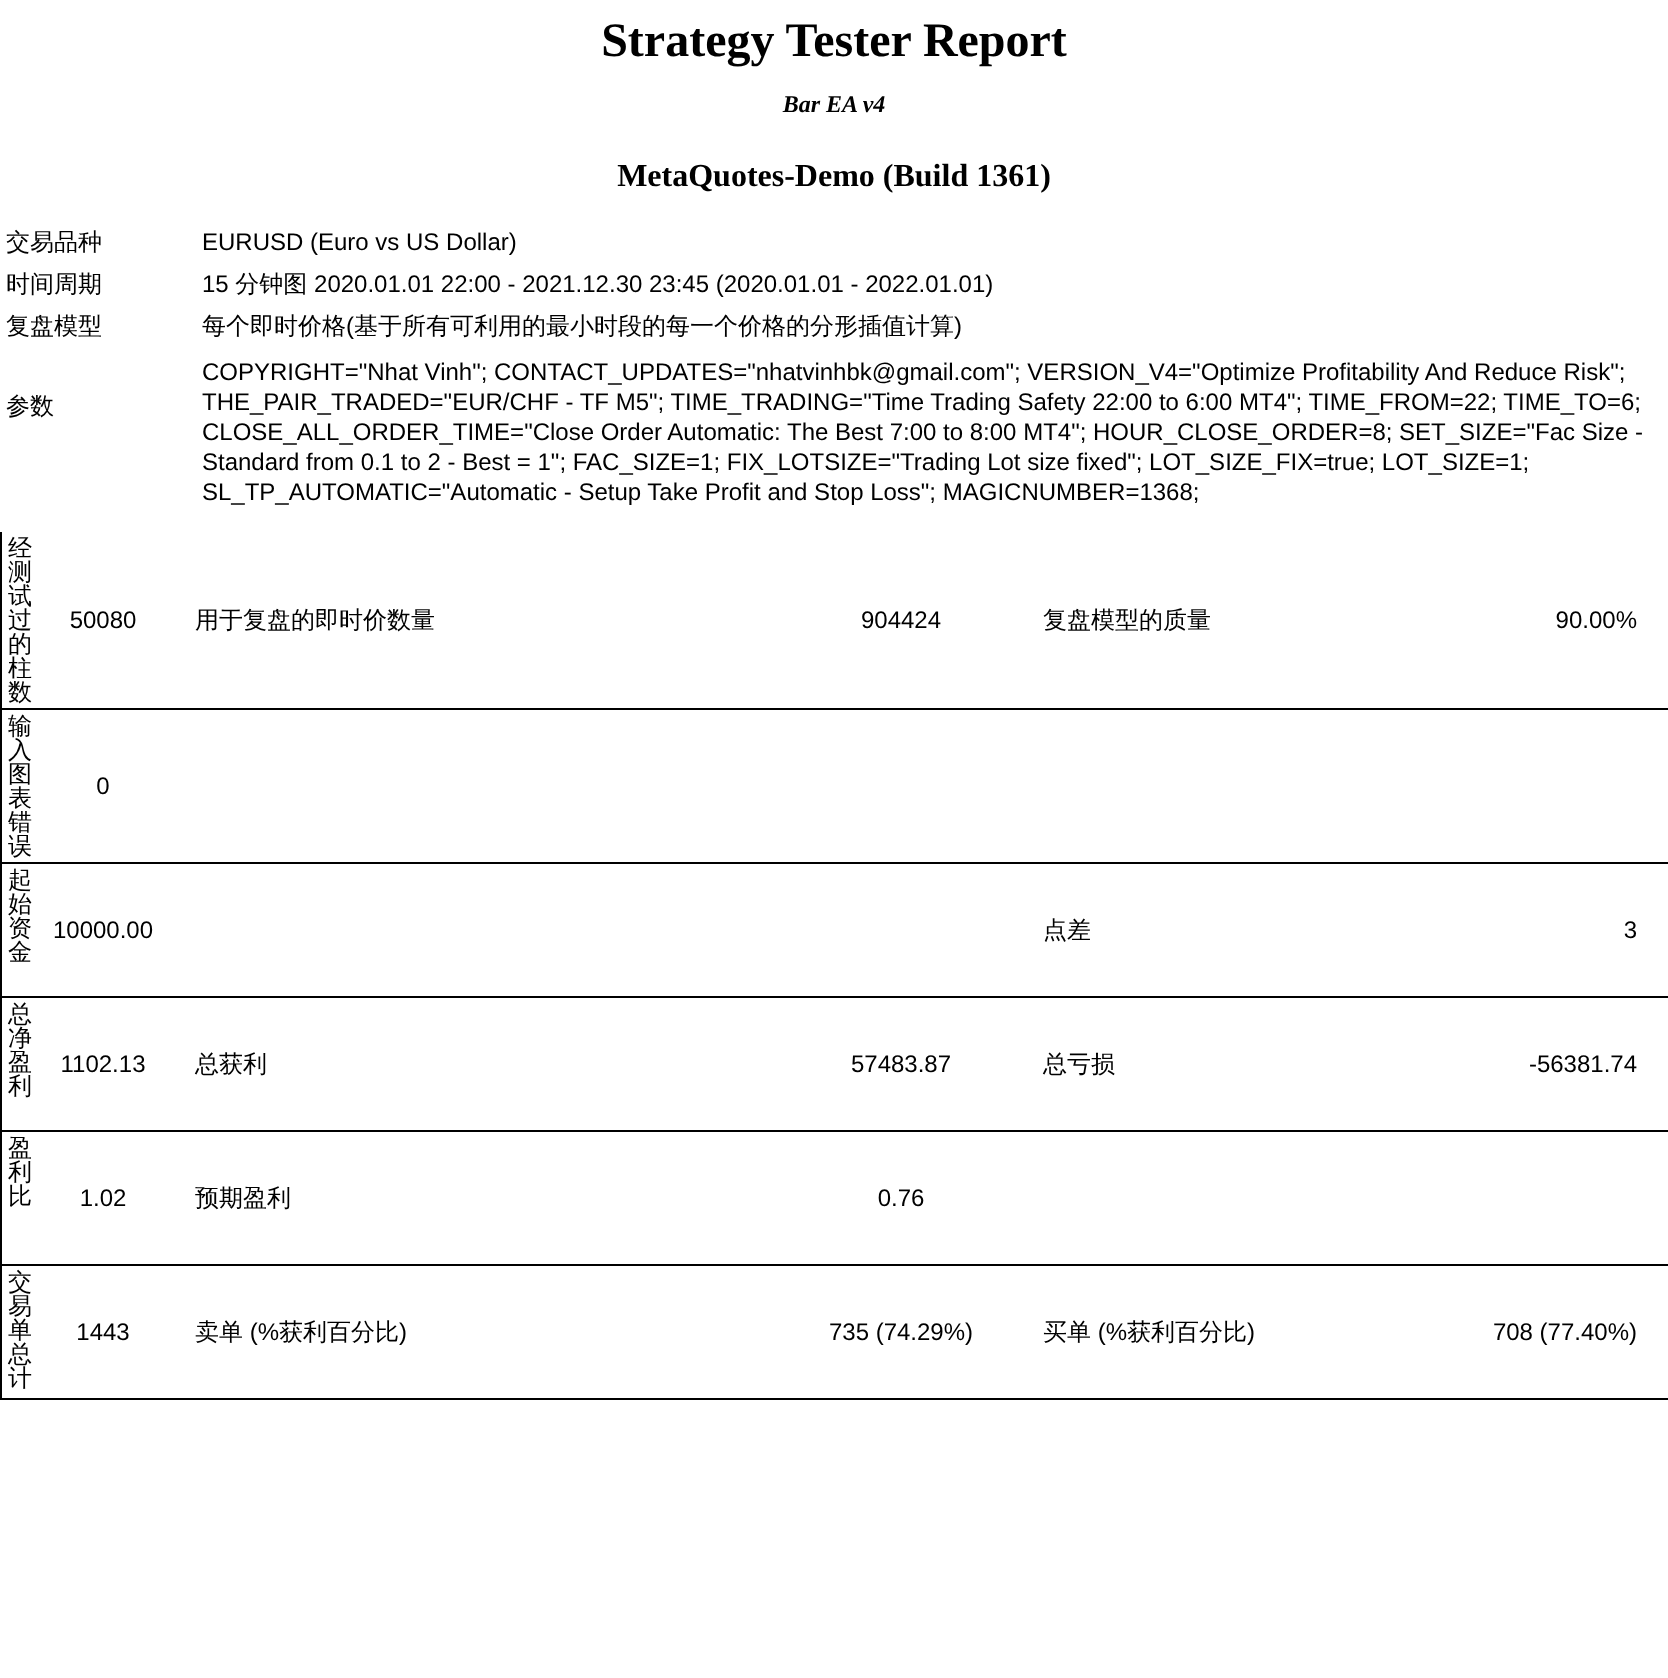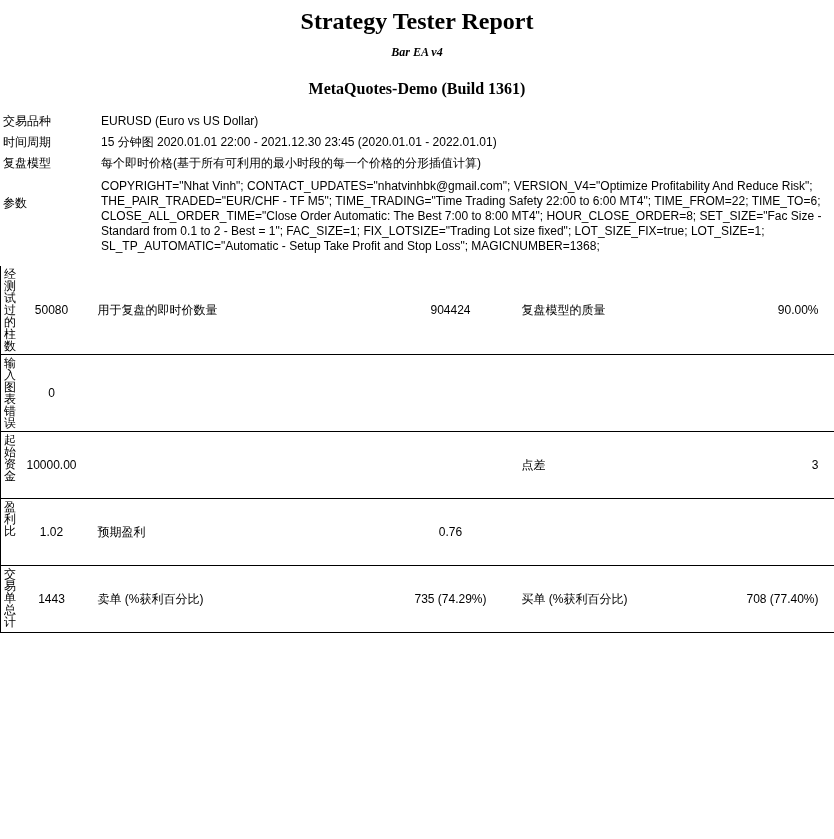--- a/index.html
+++ b/index.html
@@ -177,20 +177,30 @@
       <td class="vlabelbox">
             <span class="vtext">起始资金</span>
           </td>
       <td class="seccell num" style="vertical-align:middle;">10000.00</td>
       <td class="seccell midlabel" style="vertical-align:middle;"></td>
       <td class="seccell num" style="vertical-align:middle;"></td>
       <td class="seccell midlabel" style="vertical-align:middle;">点差</td>
       <td class="seccell stat-right" style="vertical-align:middle;">3</td>
     </tr>
 
+    <tr class="row-tall">
+      <td class="vlabelbox">
+            <span class="vtext">总净盈利</span>
+          </td>
+      <td class="seccell num" style="vertical-align:middle;">1102.13</td>
+      <td class="seccell midlabel" style="vertical-align:middle;">总获利</td>
+      <td class="seccell num" style="vertical-align:middle;">57483.87</td>
+      <td class="seccell midlabel" style="vertical-align:middle;">总亏损</td>
+      <td class="seccell stat-right" style="vertical-align:middle;">-56381.74</td>
+    </tr>
 
     <tr class="row-tall">
       <td class="vlabelbox">
             <span class="vtext">盈利比</span>
           </td>
       <td class="seccell num" style="vertical-align:middle;">1.02</td>
       <td class="seccell midlabel" style="vertical-align:middle;">预期盈利</td>
       <td class="seccell num" style="vertical-align:middle;">0.76</td>
       <td class="seccell midlabel" style="vertical-align:middle;"></td>
       <td class="seccell stat-right" style="vertical-align:middle;"></td>

